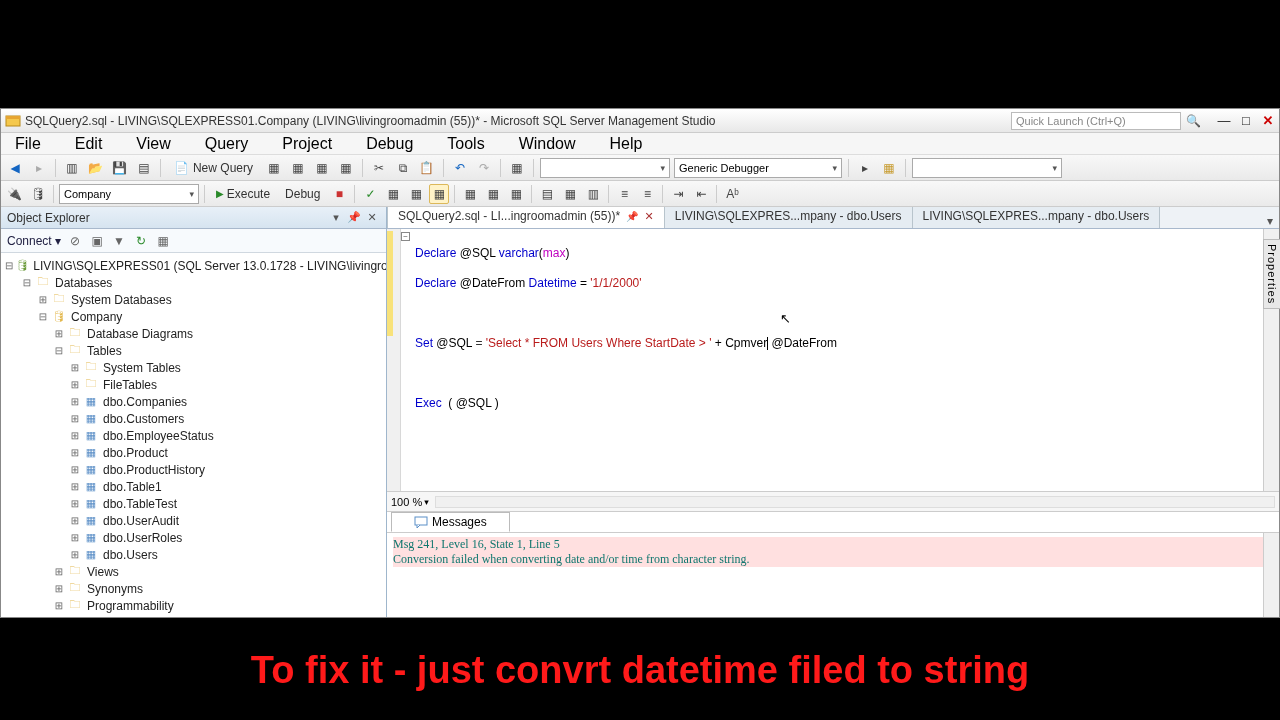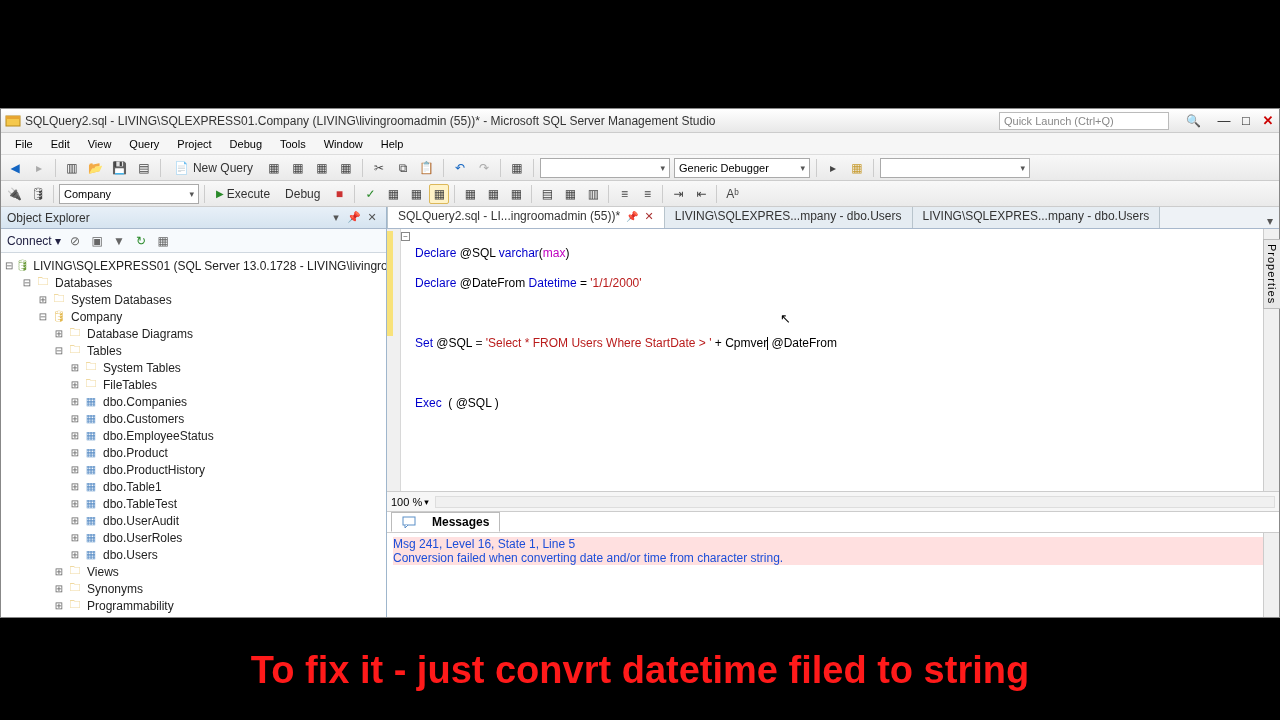--- a/index.html
+++ b/index.html
@@ -12,26 +12,26 @@
 
   .titlebar {
     height: 24px; background: linear-gradient(#fff,#e8e8e8);
     display: flex; align-items: center; font-size: 12px; color: #333;
     border-bottom: 1px solid #ccc;
   }
   .titlebar .sys { width: 24px; height: 24px; display:flex;align-items:center;justify-content:center; }
   .titlebar .sys svg { width: 16px; height: 16px; }
   .titlebar .title { flex: 0 0 auto; }
   .titlebar .spacer { flex: 1; }
-  .titlebar .quick { width: 170px; height: 18px; border:1px solid #bbb; background:#fff; font-size:11px; color:#888; padding:0 4px; margin-right:16px; display:flex; align-items:center; }
+  .titlebar .quick { width: 170px; height: 18px; border:1px solid #bbb; background:#fff; font-size:11px; color:#888; padding:0 4px; margin-right:4px; display:flex; align-items:center; }
   .titlebar .search { width:18px;height:18px;display:flex;align-items:center;justify-content:center;color:#555;font-size:12px;margin-right:10px; }
   .titlebar .wbtn { width:22px;height:22px;display:flex;align-items:center;justify-content:center;color:#222;font-size:13px; }
   .titlebar .wbtn.close { color:#c00; font-weight:bold; }
 
-  .menubar { height: 22px; background:#f6f6f6; display:flex; align-items:center; font-size:11px; padding:0 6px; gap:2px; border-bottom:1px solid #ddd;}
+  .menubar { height: 22px; background:#f6f6f6; display:flex; align-items:center; font-size:16px; padding:0 6px; gap:18px; border-bottom:1px solid #ddd;}
   .menubar .mitem { padding: 2px 8px; }
 
   .toolbar { height:26px; background:linear-gradient(#f8f8f8,#eaeaea); border-bottom:1px solid #ccc; display:flex; align-items:center; gap:4px; padding:0 4px;}
   .tbtn { width:20px; height:20px; display:flex;align-items:center;justify-content:center; font-size:12px; color:#444; border-radius:2px;}
   .sep { width:1px; height:18px; background:#ccc; margin:0 2px;}
   .new-query {height:20px; display:flex; align-items:center; gap:4px; padding:0 6px; font-size:12px; color:#333; border:1px solid transparent;}
   .combo { height:20px; border:1px solid #aaa; background:#fff; font-size:11px; display:flex; align-items:center; padding:0 4px; }
   .combo .drop { margin-left:auto; font-size:9px; color:#555; }
 
   .toolbar2 { height:26px; background:linear-gradient(#f8f8f8,#eaeaea); border-bottom:1px solid #ccc; display:flex; align-items:center; gap:3px; padding:0 4px;}
@@ -81,24 +81,24 @@
 
   .intellisense { position:absolute; background:#fff; border:1px solid #7a99c5; font-family:"Segoe UI",sans-serif; font-size:12px; box-shadow:2px 2px 4px rgba(0,0,0,.25); }
   .intellisense .row { display:flex; align-items:center; height:18px; padding:0 4px; gap:6px;}
   .intellisense .row.sel { background:#1e5ab8; color:#fff;}
   .intellisense .iicon { width:14px; height:14px; }
 
   .zoom { height:20px; border-top:1px solid #ccc; display:flex; align-items:center; font-size:11px; padding:0 4px; background:#f6f6f6;}
   .zoom .sb { flex:1; height:12px; background:#f0f0f0; border:1px solid #ddd; margin-left:6px;}
 
   .msg-tab { height:22px; border-top:1px solid #ccc; border-bottom:1px solid #ccc; background:#fff; display:flex; align-items:center; font-size:12px; }
-  .msg-tab .tab { height:20px; padding:0 10px; display:flex; align-items:center; gap:16px; border:1px solid #bbb; background:#fff; border-bottom:1px solid #fff; margin-left:4px;font-weight:bold;}
+  .msg-tab .tab { height:20px; padding:0 22px; display:flex; align-items:center; gap:4px; border:1px solid #bbb; background:#fff; border-bottom:1px solid #fff; margin-left:4px;}
   .msg-tab .icon { width:14px;height:14px; }
   .messages { font-family:Consolas,monospace; font-size:12px; padding:4px 6px; background:#fff; height:84px; position:relative;}
-  .messages .err { color:#1d4ed8; }
+  .messages .err { color:#0f766e;font-family:Liberation Serif, serif; }
   .messages .hl { background:#ffe0e0; }
   .messages .mscroll { position:absolute; right:0; top:0; bottom:0; width:16px; background:#f0f0f0; border-left:1px solid #ccc;}
 
   .props-tab { position:absolute; right:-2px; top:130px; writing-mode:vertical-rl; font-size:11px; background:#e8e8e8; border:1px solid #bbb; padding:4px 2px; transform:translateX(0); letter-spacing:1px;}
 
   .caption {
     position:absolute; left:0; right:0; top:630px; height:80px; background:#000;
     display:flex; align-items:center; justify-content:center;
     color:#ff1a1a; font-weight:700; font-size:38px; font-family:Arial,sans-serif;
   }
@@ -161,21 +161,21 @@
     <div class="tbtn">📋</div>
     <div class="sep"></div>
     <div class="tbtn" style="color:#1365c2">↶</div>
     <div class="tbtn" style="color:#aaa">↷</div>
     <div class="sep"></div>
     <div class="tbtn">▦</div>
     <div class="sep"></div>
     <div class="combo" style="width:130px;">
         <span class="drop">▾</span>
       </div>
-    <div class="combo" style="width:136px;gap:16px;">
+    <div class="combo" style="width:168px;gap:16px;">
         <span>Generic Debugger</span>
         <span class="drop">▾</span>
       </div>
     <div class="sep"></div>
     <div class="tbtn">▸</div>
     <div class="tbtn" style="color:#c79b2e">▦</div>
     <div class="sep"></div>
     <div class="combo" style="width:150px;">
         <span class="drop">▾</span>
       </div>

